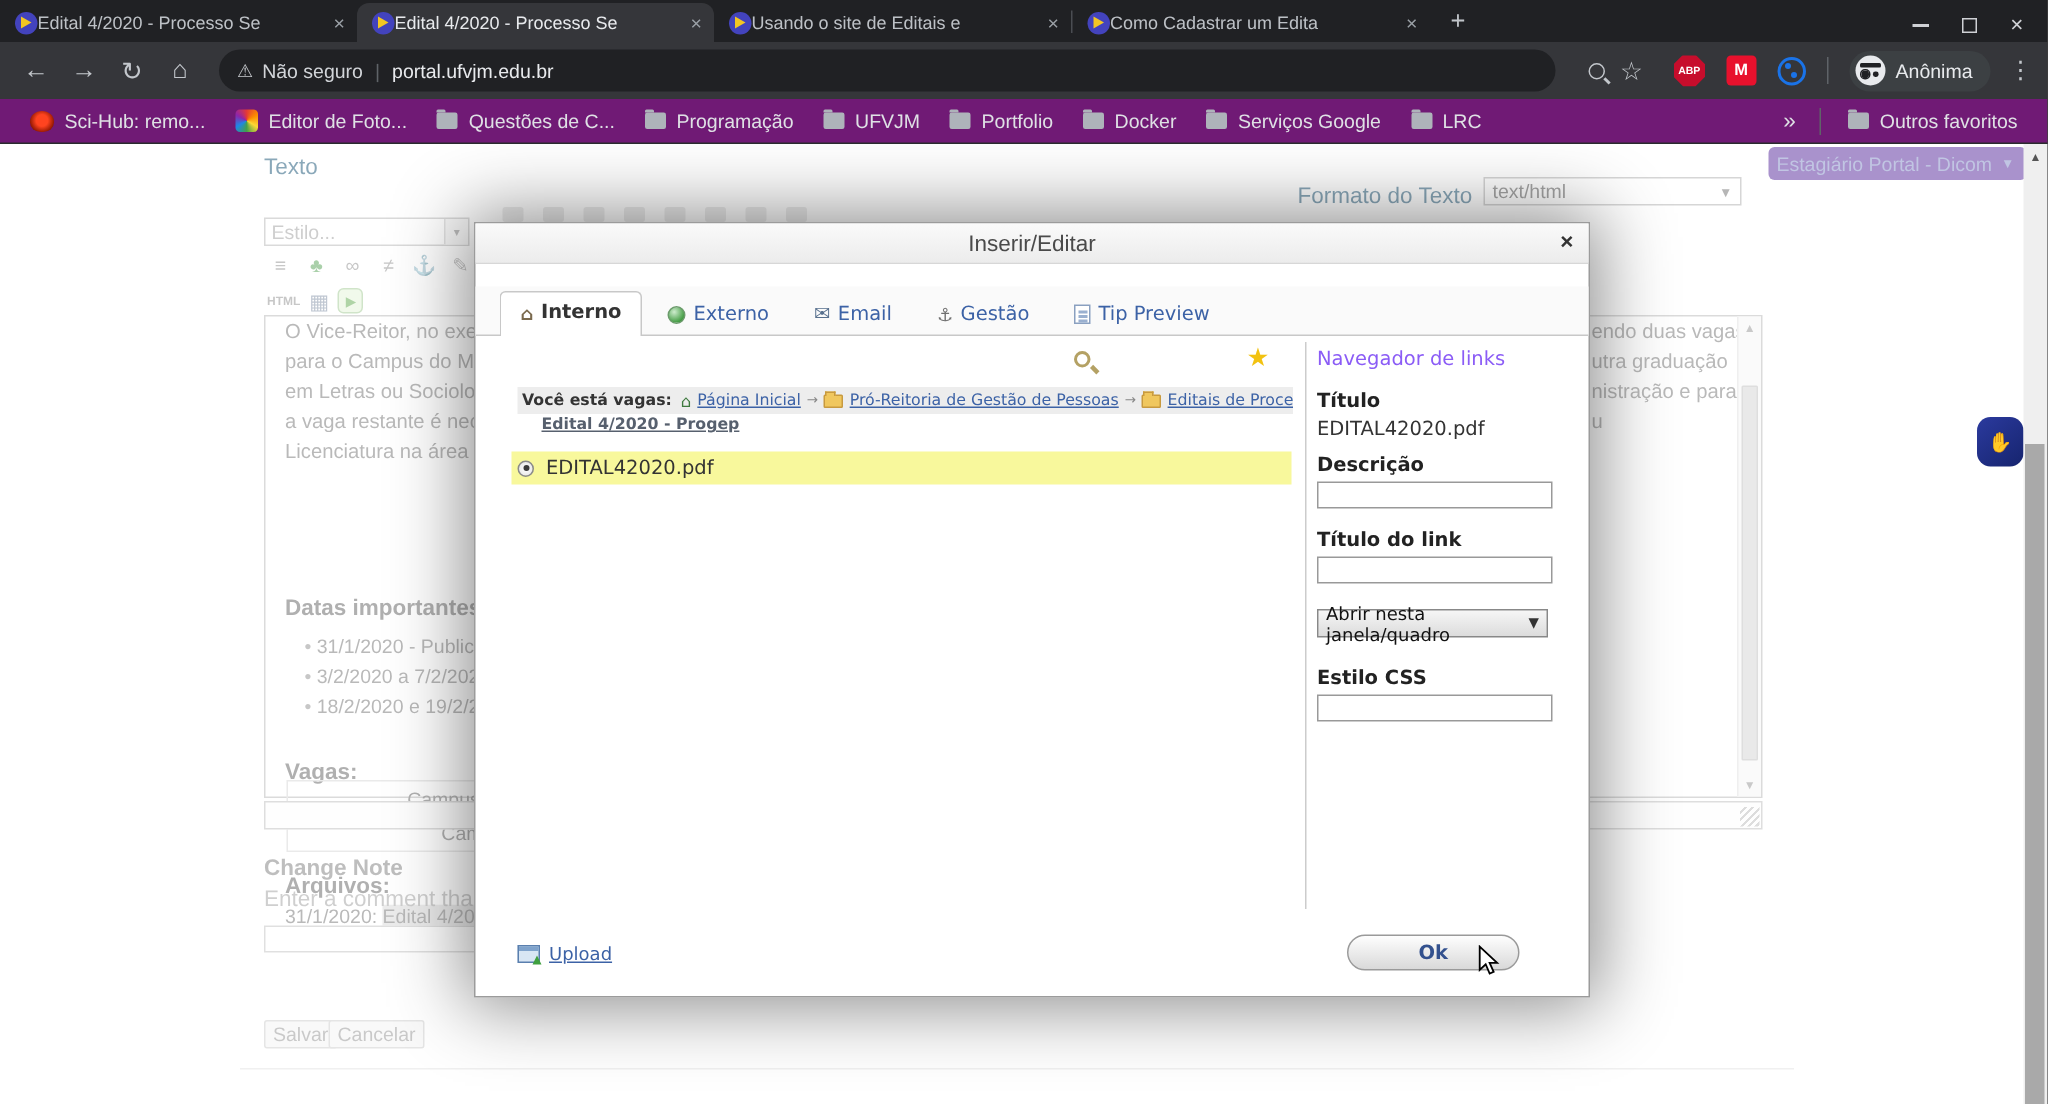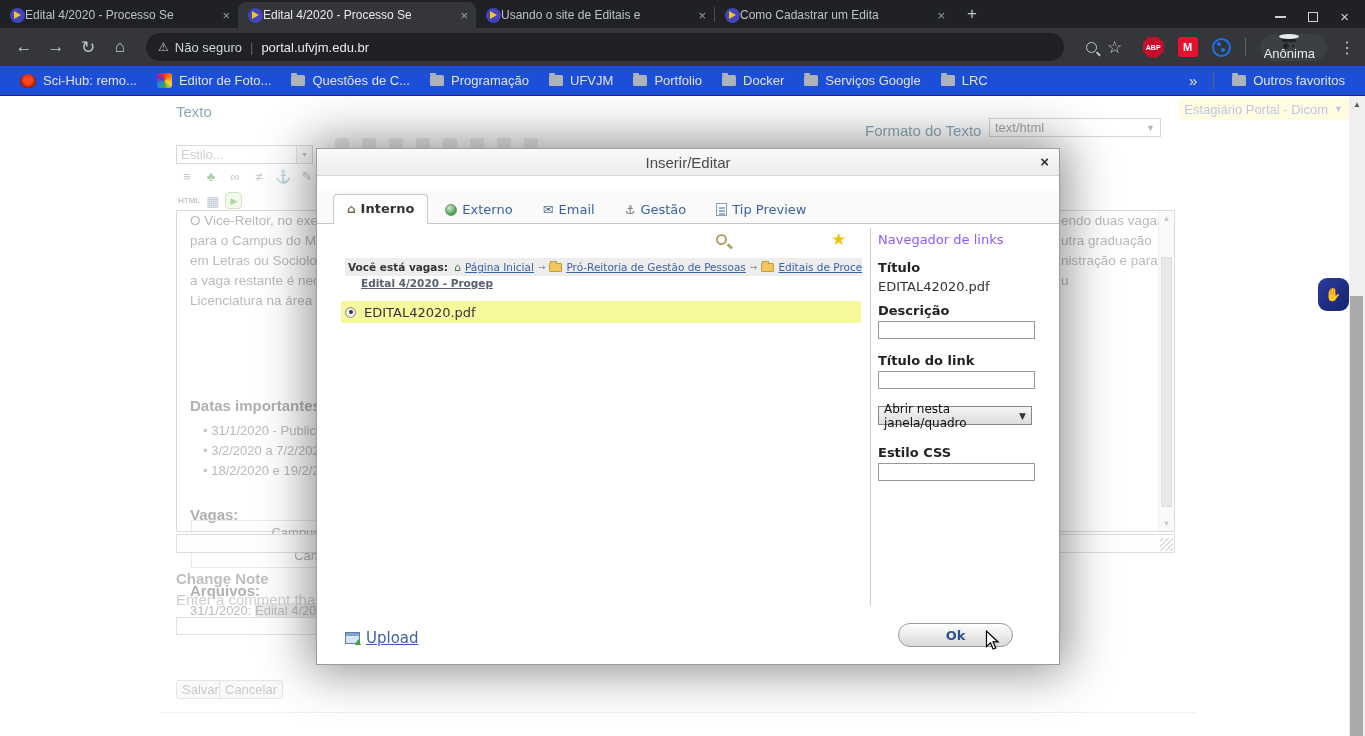--- a/index.html
+++ b/index.html
@@ -30,43 +30,43 @@
   .addressbar .asep { color:#5f6368; margin-right:8px; }
   .addressbar .host { color:#e8eaed; white-space:nowrap; }
   .addressbar .path { color:#9aa0a6; white-space:nowrap; overflow:hidden; flex:1; }
   .lens { width:11px; height:11px; border:1.5px solid #c3c7cc; border-radius:50%; position:relative; margin-left:10px; flex:0 0 auto; }
   .lens::after { content:""; position:absolute; width:5px; height:1.5px; background:#c3c7cc; transform:rotate(45deg); left:9px; top:10px; }
   .ext-abp { width:21px; height:21px; background:#c70d2c; color:#fff; font-size:7px; font-weight:bold; display:flex; align-items:center; justify-content:center; border-radius:4px; clip-path:polygon(30% 0,70% 0,100% 30%,100% 70%,70% 100%,30% 100%,0 70%,0 30%); margin-left:10px; }
   .ext-m { width:20px; height:20px; background:#e8112d; color:#fff; font-weight:bold; font-size:11px; display:flex; align-items:center; justify-content:center; border-radius:3px; margin-left:10px; }
   .ext-o { width:19px; height:19px; border:2.5px solid #1a73e8; border-radius:50%; position:relative; margin-left:10px; }
   .ext-o::before { content:""; position:absolute; width:4px; height:4px; border-radius:50%; background:#1a73e8; left:3px; top:2px; box-shadow:4px 6px 0 #1a73e8; }
   .psep { width:1px; height:18px; background:#5f6368; margin:0 10px; }
-  .profilepill { height:27px; background:#3c4043; border-radius:14px; display:flex; align-items:center; gap:7px; padding:0 12px 0 4px; color:#e8eaed; font-size:13px;flex-direction:column; }
+  .profilepill { height:27px; background:#3c4043; border-radius:14px; display:flex; align-items:center; gap:7px; padding:0 12px 0 4px; color:#e8eaed; font-size:13px; }
   .incog { width:20px; height:20px; border-radius:50%; background:#e8eaed; position:relative; }
   .incog::before { content:""; position:absolute; left:3px; top:5px; width:14px; height:3px; background:#202124; border-radius:1px; }
   .incog::after { content:""; position:absolute; left:3.5px; top:9px; width:4.5px; height:4.5px; border:1.6px solid #202124; border-radius:50%; box-shadow:7px 0 0 -1.6px #202124, 7px 0 0 0 #202124 inset; }
   .menu-dots { color:#c3c7cc; font-size:16px; margin-left:8px; letter-spacing:0; }
 
-  .bookmarksbar { height:30px; background:#1d4ed8; display:flex; align-items:center; padding:0 12px; gap:4px; font-size:13px; color:#dfe1e5; border-bottom:1px solid #2a2b2e; }
+  .bookmarksbar { height:30px; background:#701a75; display:flex; align-items:center; padding:0 12px; gap:4px; font-size:13px; color:#dfe1e5; border-bottom:1px solid #2a2b2e; }
   .bm { display:flex; align-items:center; gap:7px; padding:3px 8px; border-radius:4px; white-space:nowrap; }
   .bmfolder { width:14px; height:11px; background:#aeb3ba; border-radius:1.5px; position:relative; flex:0 0 auto; }
   .bmfolder::before { content:""; position:absolute; top:-2.5px; left:0; width:6px; height:2.5px; background:#aeb3ba; border-radius:1px 1px 0 0; }
   .bm-scihub { width:16px; height:14px; background:radial-gradient(circle at 50% 45%, #ff4420 35%, #8c1500 75%); border-radius:50% 50% 45% 45%; flex:0 0 auto; }
   .bm-photo { width:15px; height:15px; border-radius:3px; background:conic-gradient(#e53935,#fb8c00,#fdd835,#43a047,#1e88e5,#8e24aa,#e53935); flex:0 0 auto; }
   .bm-overflow { margin-left:auto; color:#dfe1e5; font-size:15px; padding:0 6px; }
   .bmsep { width:1px; height:18px; background:#5f6368; margin:0 6px; }
 
   
   .page { position:relative; width:1365px; height:640px; background:#fff; overflow:hidden; }
   .bg { position:absolute; inset:0; }
   .overlay { position:absolute; inset:0; background:rgba(255,255,255,0.52); z-index:20; }
 
   .lbl { font-weight:normal; color:#0c4a6e; font-size:15px; }
   #texto-label { position:absolute; left:176px; top:7px; }
-  #user-menu { position:absolute; right:14px; top:2px; width:172px; height:22px; background:#fef9c3; border-radius:4px; color:#7d86c4; font-size:13px; display:flex; align-items:center; justify-content:flex-end; gap:6px; padding-right:8px; }
+  #user-menu { position:absolute; right:14px; top:2px; width:172px; height:22px; background:#4c1d95; border-radius:4px; color:#7d86c4; font-size:13px; display:flex; align-items:center; justify-content:flex-end; gap:6px; padding-right:8px; }
   #formato-label { position:absolute; left:865px; top:26px; }
   #formato-select { position:absolute; left:989px; top:22px; width:172px; height:19px; border:1px solid #a9a9a9; background:#fff; font-size:13px; color:#444; display:flex; align-items:center; padding:0 5px; justify-content:space-between; }
   #formato-select .sel-caret { color:#666; font-size:9px; }
 
   #estilo-combo { position:absolute; left:176px; top:49px; width:137px; height:19px; border:1px solid #b2b2b2; background:#fff; display:flex; }
   #estilo-combo .etext { flex:1; color:#9a9a9a; font-size:13px; padding:1px 4px; }
   #estilo-combo .ebtn { width:16px; border-left:1px solid #c5c5c5; background:#f2f2f2; color:#777; font-size:8px; display:flex; align-items:center; justify-content:center; }
 
   .tbx-row1 { position:absolute; left:335px; top:42px; display:flex; gap:13px; }
   .tbx-row1 span { width:14px; height:10px; background:#d9d9d9; border-radius:2px; }
@@ -151,21 +151,21 @@
 
   #dlg-vsep { position:absolute; left:553px; top:79px; width:1px; height:378px; background:#ccc; }
 
   .panel-label { position:absolute; left:561px; font-size:13px; font-weight:bold; color:#222; }
   #panel-heading { position:absolute; left:561px; top:83px; font-size:13px; color:#8b5cf6; }
   #panel-titulo-value { position:absolute; left:561px; top:130px; font-size:13px; color:#333; }
   .panel-input { position:absolute; left:561px; width:157px; height:18px; border:1px solid #999; background:#fff; }
   #panel-target { position:absolute; left:561px; top:257px; width:154px; height:19px; border:1px solid #888; background:linear-gradient(#f6f6f6,#dcdcdc); font-size:12px; color:#111; display:flex; align-items:center; justify-content:space-between; padding:0 5px; }
   #panel-target .sel-caret { font-size:9px; color:#333; }
 
-  #dlg-upload { position:absolute; left:28px; top:480px; display:flex; align-items:center; gap:6px; font-size:15px; color:#3c62a6; text-decoration:underline;text-align:center; }
+  #dlg-upload { position:absolute; left:28px; top:480px; display:flex; align-items:center; gap:6px; font-size:12px; color:#3c62a6; text-decoration:underline;text-align:center; }
   .upicon { width:15px; height:12px; border:1px solid #5a7fae; background:#d8e6f4; position:relative; text-decoration:none; }
   .upicon::before { content:""; position:absolute; left:0; top:0; width:100%; height:3px; background:#7fa3cc; }
   .upicon::after { content:""; position:absolute; right:-2px; bottom:-2px; width:0; height:0; border-left:3.5px solid transparent; border-right:3.5px solid transparent; border-bottom:6px solid #3fa03f; }
   #dlg-ok { position:absolute; left:581px; top:474px; width:115px; height:24px; border:1px solid #9a9a9a; border-radius:12px; background:linear-gradient(#fefefe,#d9d9d9); font-size:13px; font-weight:bold; color:#33518e; display:flex; align-items:center; justify-content:center; font-family:"DejaVu Sans", sans-serif; }
 
   #cursor { position:absolute; left:984px; top:534px; z-index:60; }
 </style>
 </head>
 <body>
 

